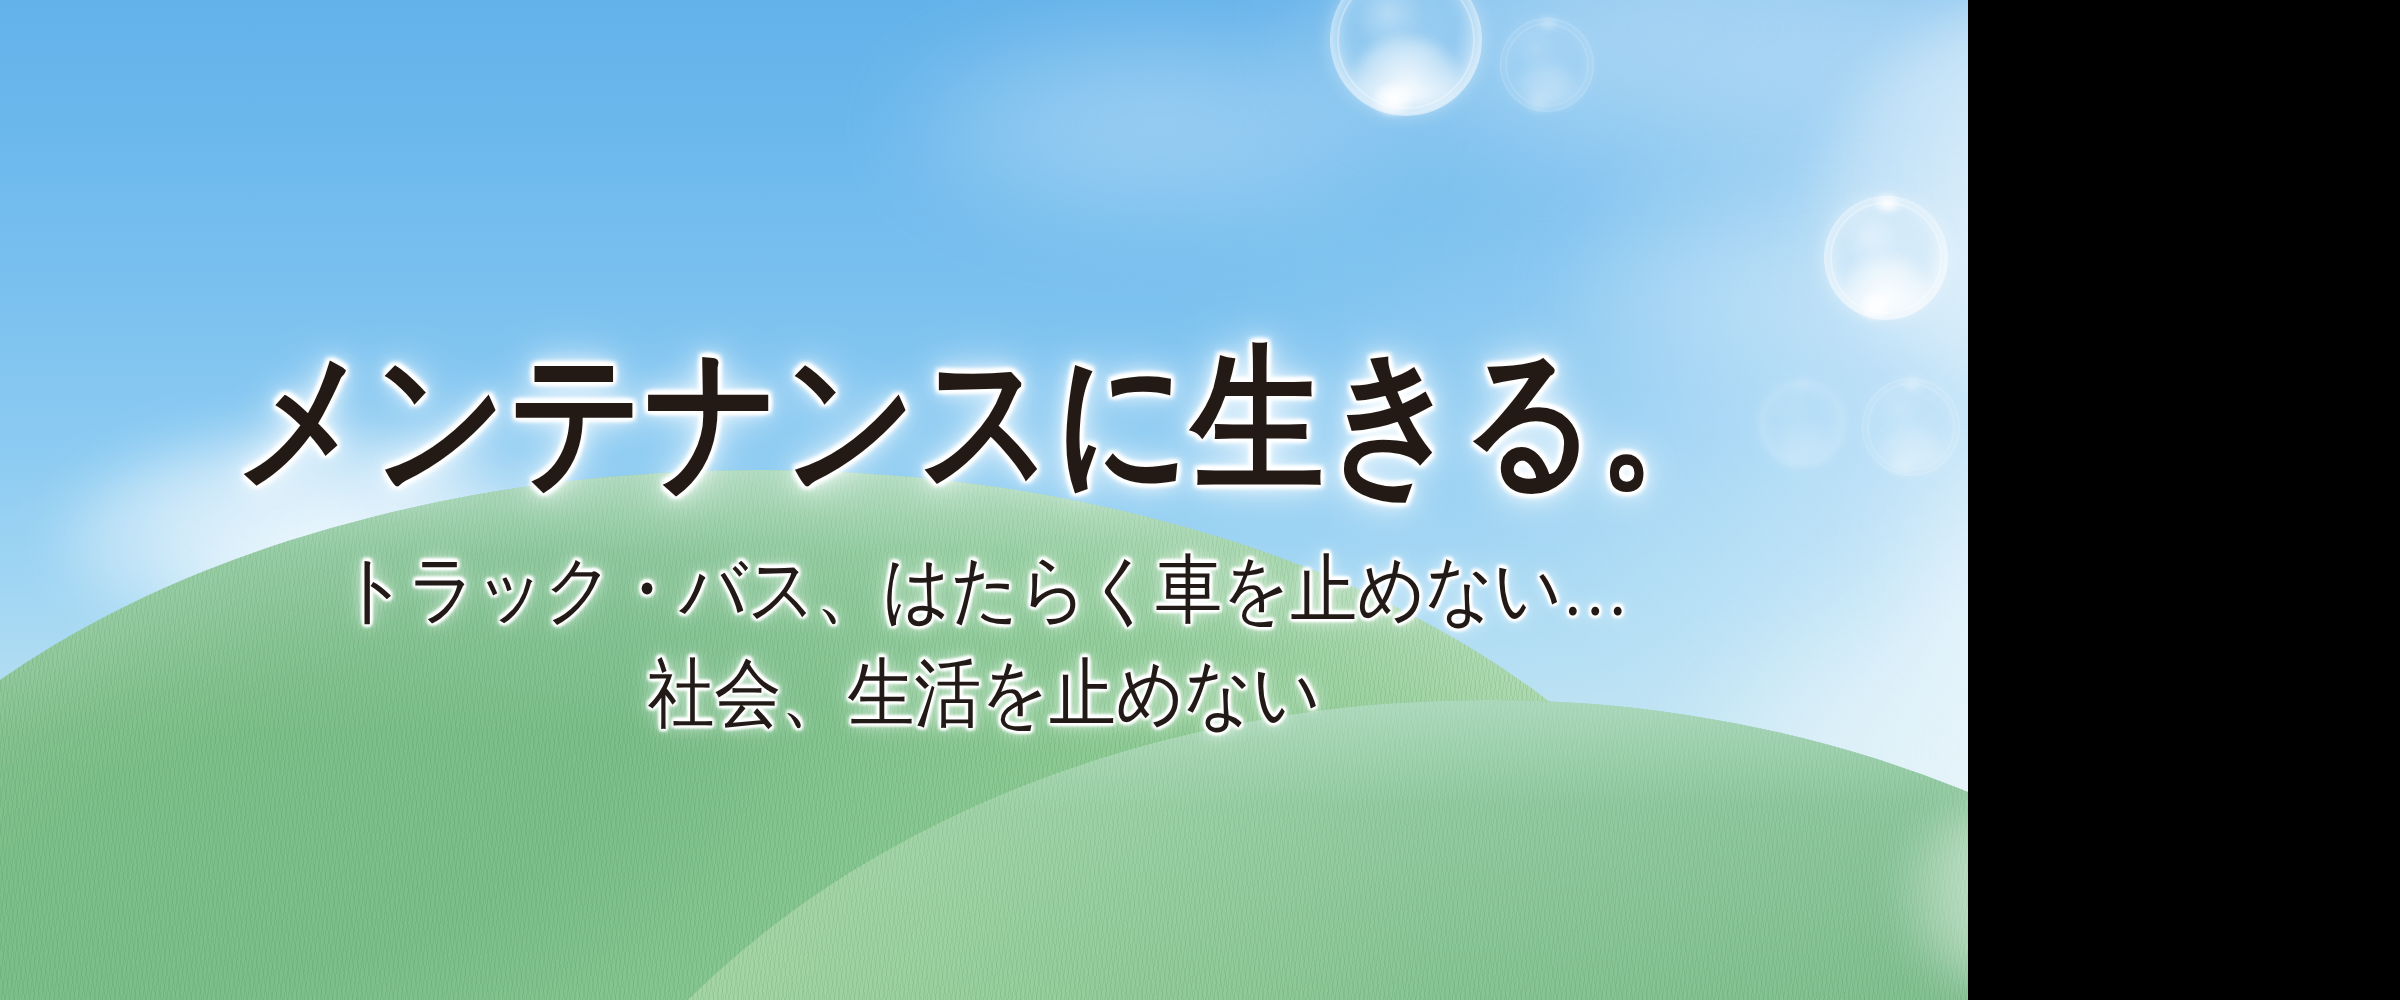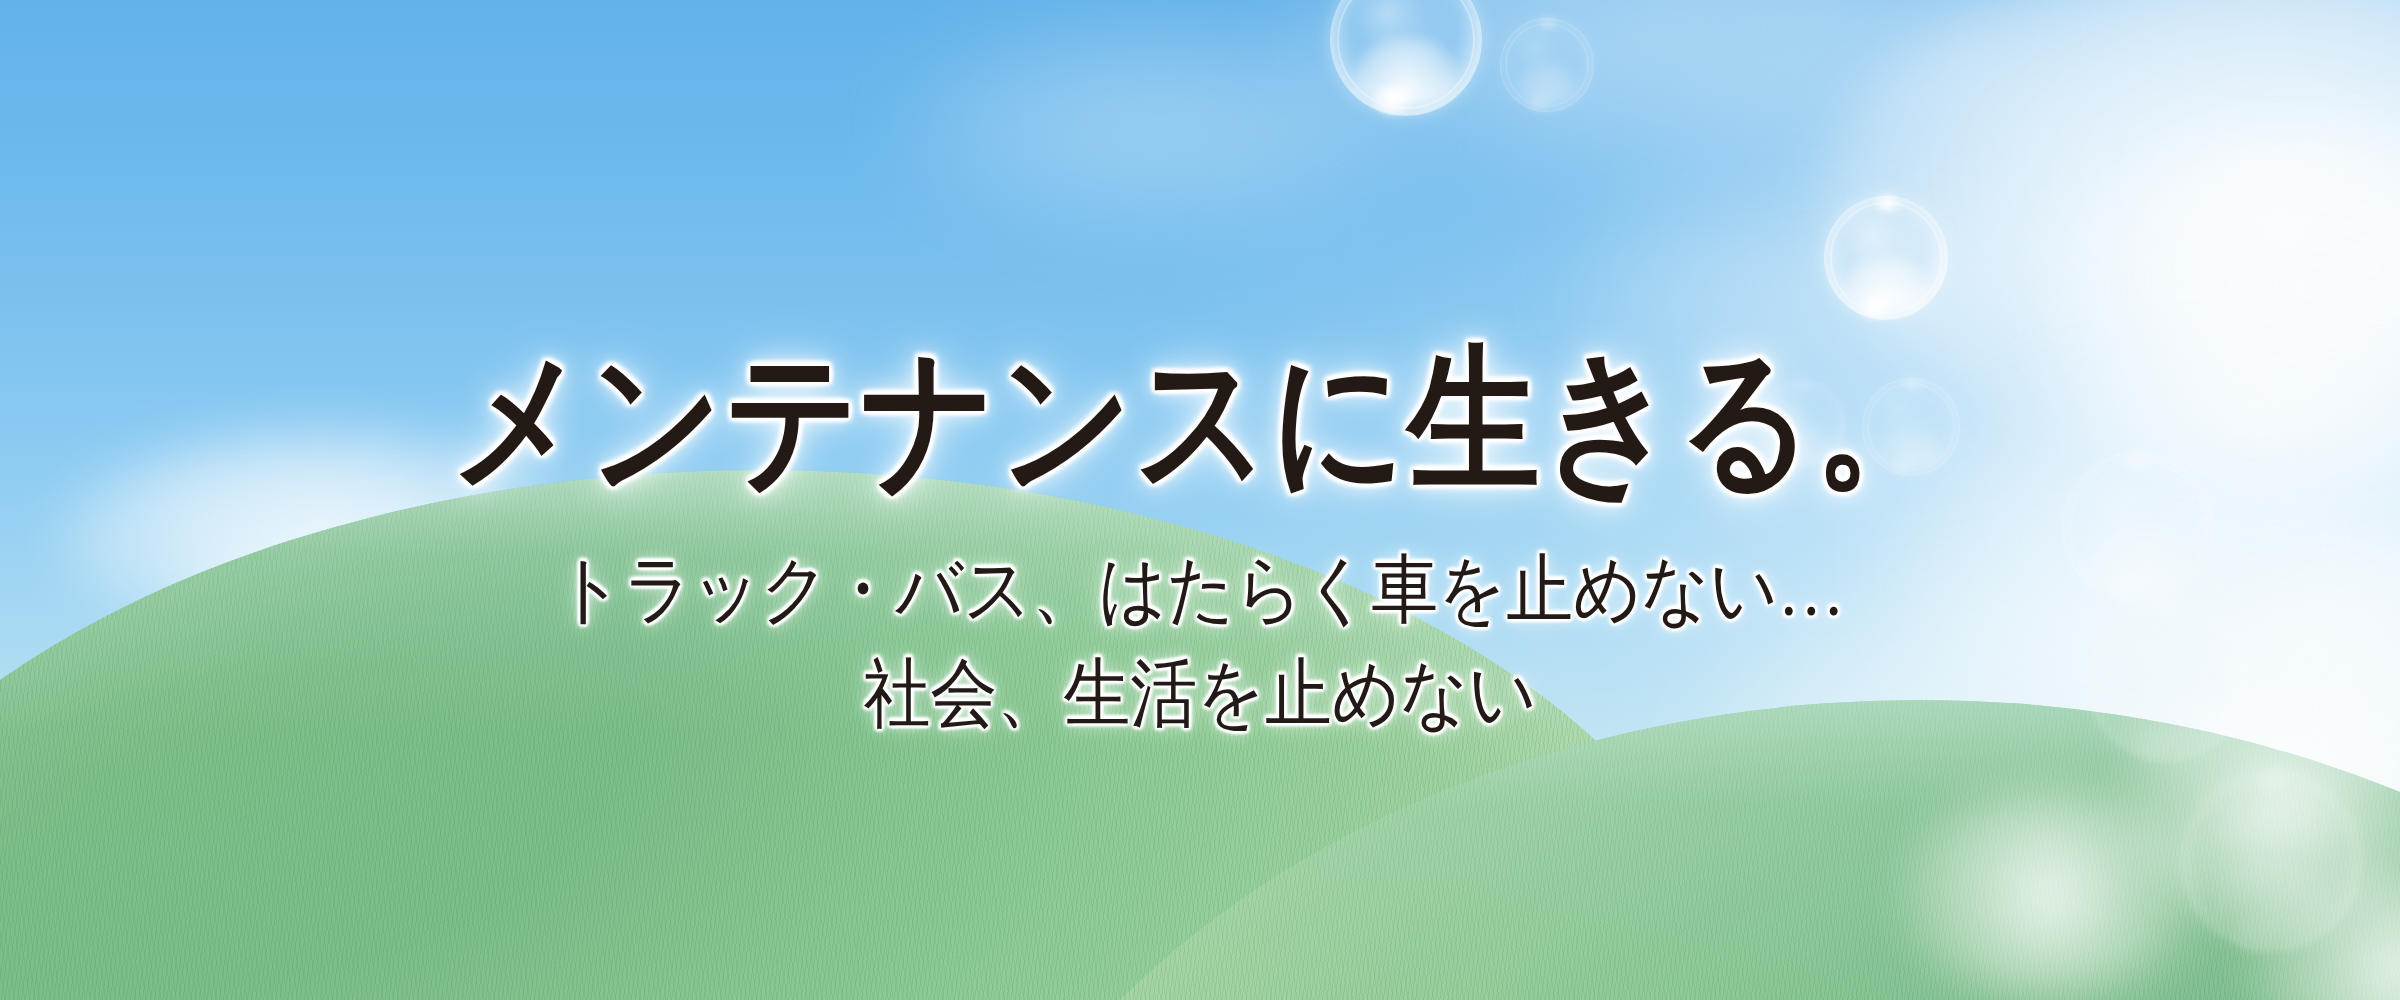--- a/index.html
+++ b/index.html
@@ -2,21 +2,21 @@
 <html><head>
 <meta charset="utf-8">
 <style>
   html, body {
     margin: 0;
     padding: 0;
     background: #000;
   }
   #stage {
     position: relative;
-    width: 2400px;
+    width: 1968px;
     height: 1000px;
     overflow: hidden;
     font-family: "Liberation Serif", "DejaVu Serif", serif;
     user-select: none;
   }
 
   
   .sky {
     position: absolute;
     inset: 0;

